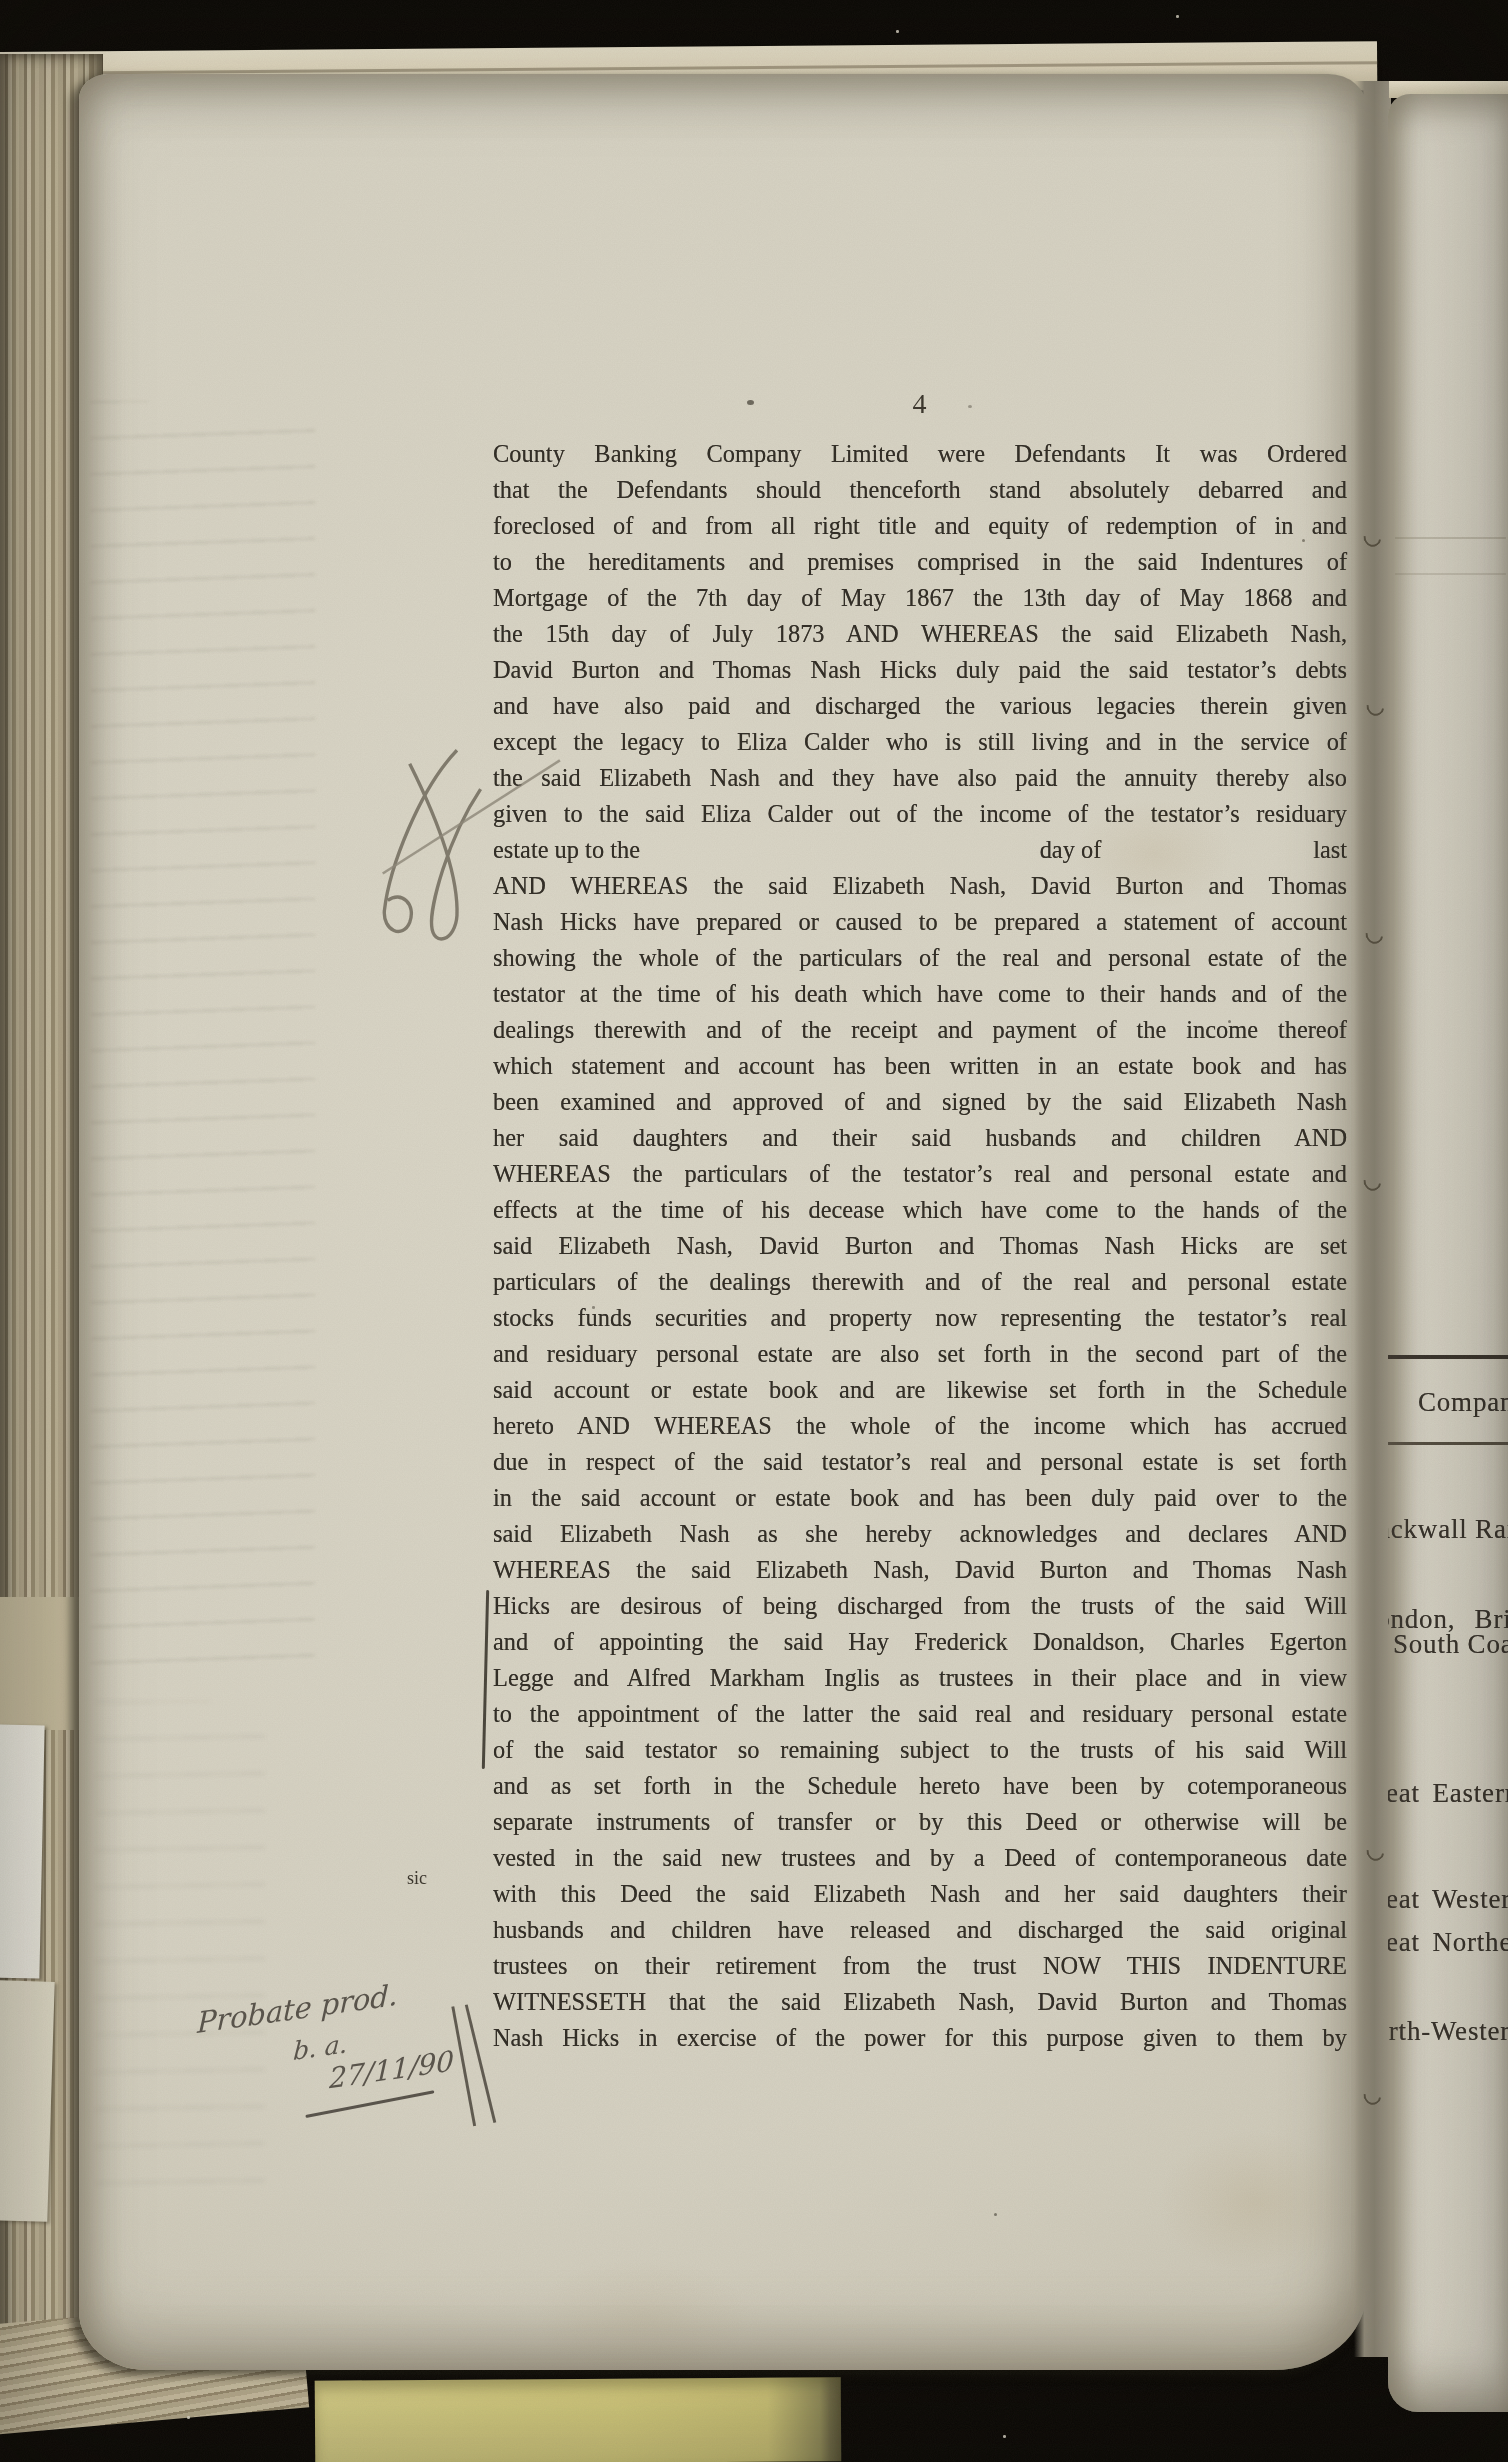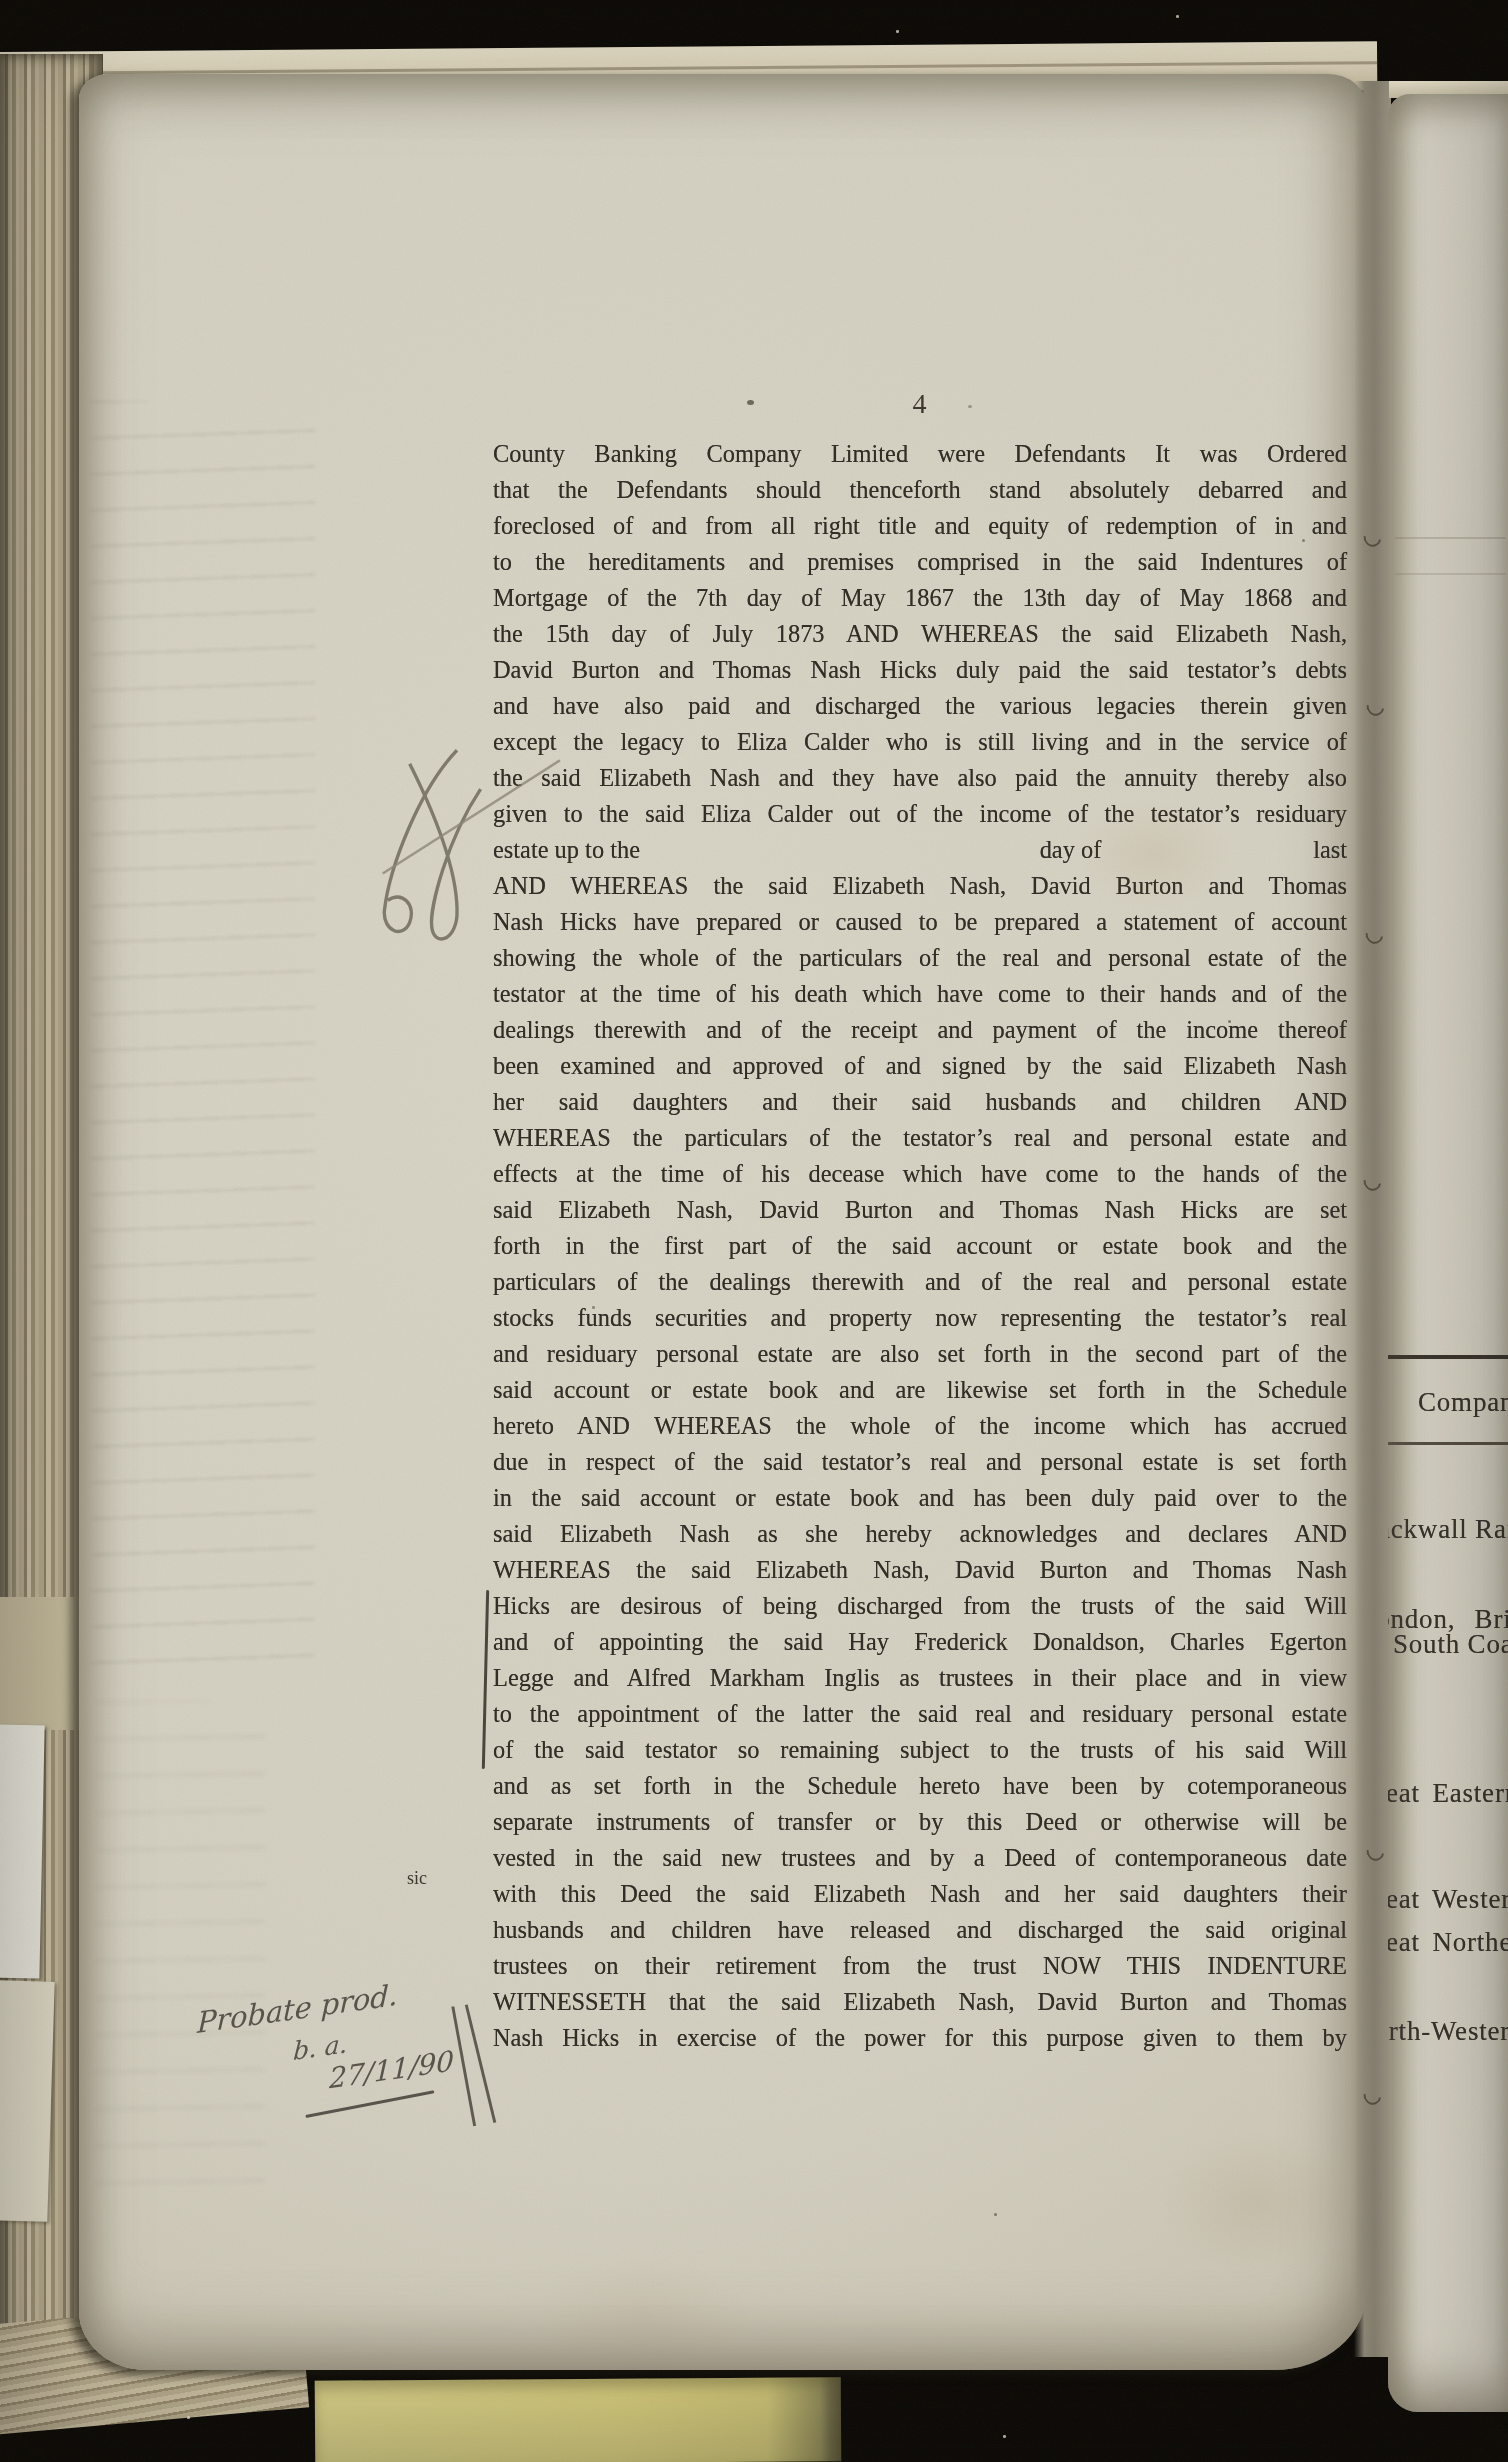--- a/index.html
+++ b/index.html
@@ -165,26 +165,26 @@
         <div class="tline gapline">
           <span>estate up to the</span>
           <span>day of</span>
           <span>last</span>
         </div>
         <div class="tline">AND WHEREAS the said Elizabeth Nash, David Burton and Thomas</div>
         <div class="tline">Nash Hicks have prepared or caused to be prepared a statement of account</div>
         <div class="tline">showing the whole of the particulars of the real and personal estate of the</div>
         <div class="tline">testator at the time of his death which have come to their hands and of the</div>
         <div class="tline">dealings therewith and of the receipt and payment of the income thereof</div>
+        <div class="tline">which statement and account has been written in an estate book and has</div>
         <div class="tline">been examined and approved of and signed by the said Elizabeth Nash</div>
         <div class="tline">her said daughters and their said husbands and children AND</div>
         <div class="tline">WHEREAS the particulars of the testator’s real and personal estate and</div>
         <div class="tline">effects at the time of his decease which have come to the hands of the</div>
         <div class="tline">said Elizabeth Nash, David Burton and Thomas Nash Hicks are set</div>
-        <div class="tline">forth in the first part of the said account or estate book and the</div>
         <div class="tline">particulars of the dealings therewith and of the real and personal estate</div>
         <div class="tline">stocks funds securities and property now representing the testator’s real</div>
         <div class="tline">and residuary personal estate are also set forth in the second part of the</div>
         <div class="tline">said account or estate book and are likewise set forth in the Schedule</div>
         <div class="tline">hereto AND WHEREAS the whole of the income which has accrued</div>
         <div class="tline">due in respect of the said testator’s real and personal estate is set forth</div>
         <div class="tline">in the said account or estate book and has been duly paid over to the</div>
         <div class="tline">said Elizabeth Nash as she hereby acknowledges and declares AND</div>
         <div class="tline">WHEREAS the said Elizabeth Nash, David Burton and Thomas Nash</div>
         <div class="tline">Hicks are desirous of being discharged from the trusts of the said Will</div>

